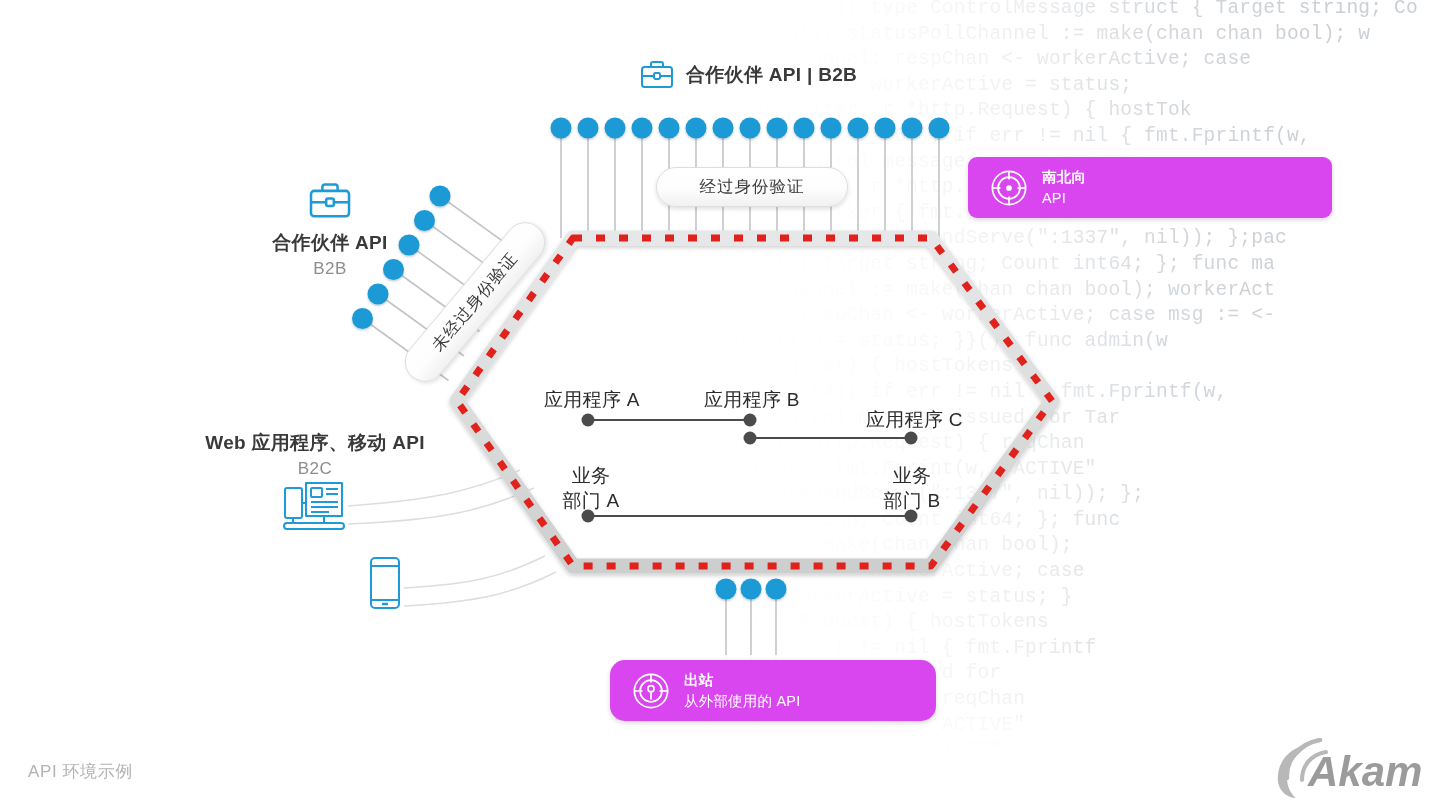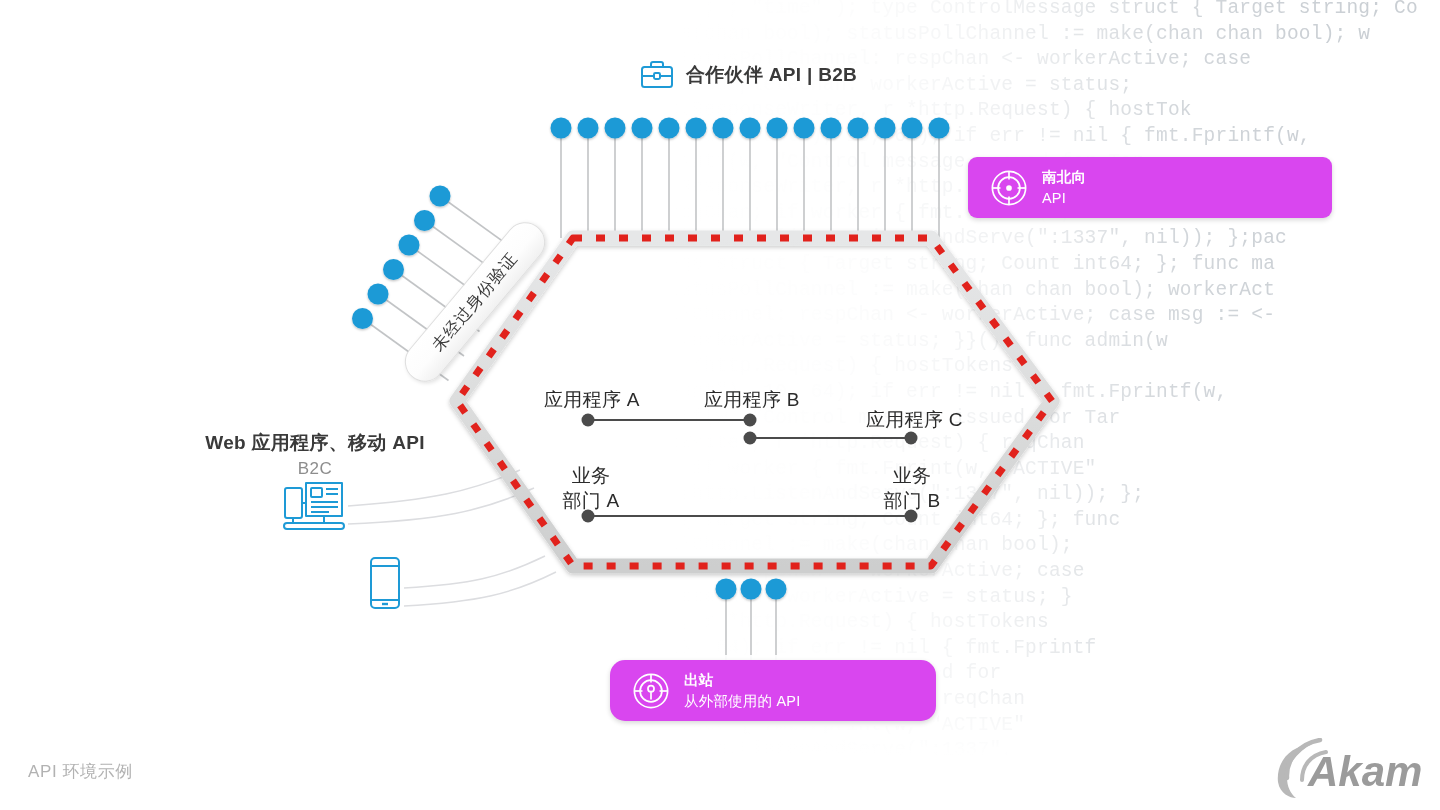--- a/index.html
+++ b/index.html
@@ -188,21 +188,37 @@
         <rect x="2" y="7" width="30" height="20" rx="2.5"></rect>
         <path d="M11 7 V4 a2 2 0 0 1 2-2 h8 a2 2 0 0 1 2 2 v3"></path>
         <line x1="2" y1="16" x2="14" y2="16"></line>
         <line x1="20" y1="16" x2="32" y2="16"></line>
         <rect x="14" y="13" width="6" height="6" rx="1.4"></rect>
       </svg>
     </span>
     <span class="l1">合作伙伴 API | B2B</span>
   </div>
 
-
+  <div class="authpill" style="left:656px;top:167px;width:190px;height:38px;">
+    <span>经过身份验证</span>
+  </div>
+
+  <div class="lbl" style="left:250px;top:182px;width:160px;display:flex;flex-direction:column;align-items:center;">
+    <span>
+      <svg class="icon-svg" width="44" height="38" viewBox="0 0 34 30" fill="none" stroke="#1e9ad6" stroke-width="2">
+        <rect x="2" y="7" width="30" height="20" rx="2.5"></rect>
+        <path d="M11 7 V4 a2 2 0 0 1 2-2 h8 a2 2 0 0 1 2 2 v3"></path>
+        <line x1="2" y1="16" x2="14" y2="16"></line>
+        <line x1="20" y1="16" x2="32" y2="16"></line>
+        <rect x="14" y="13" width="6" height="6" rx="1.4"></rect>
+      </svg>
+    </span>
+    <span class="l1" style="margin-top:10px;">合作伙伴 API</span>
+    <span class="l2">B2B</span>
+  </div>
 
   <div class="authpill rot" style="left:377px;top:282px;width:194px;height:38px;">
     <span>未经过身份验证</span>
   </div>
 
   <div class="lbl" style="left:204px;top:430px;width:222px;display:flex;flex-direction:column;align-items:center;">
     <span class="l1">Web 应用程序、移动 API</span>
     <span class="l2">B2C</span>
   </div>
 

